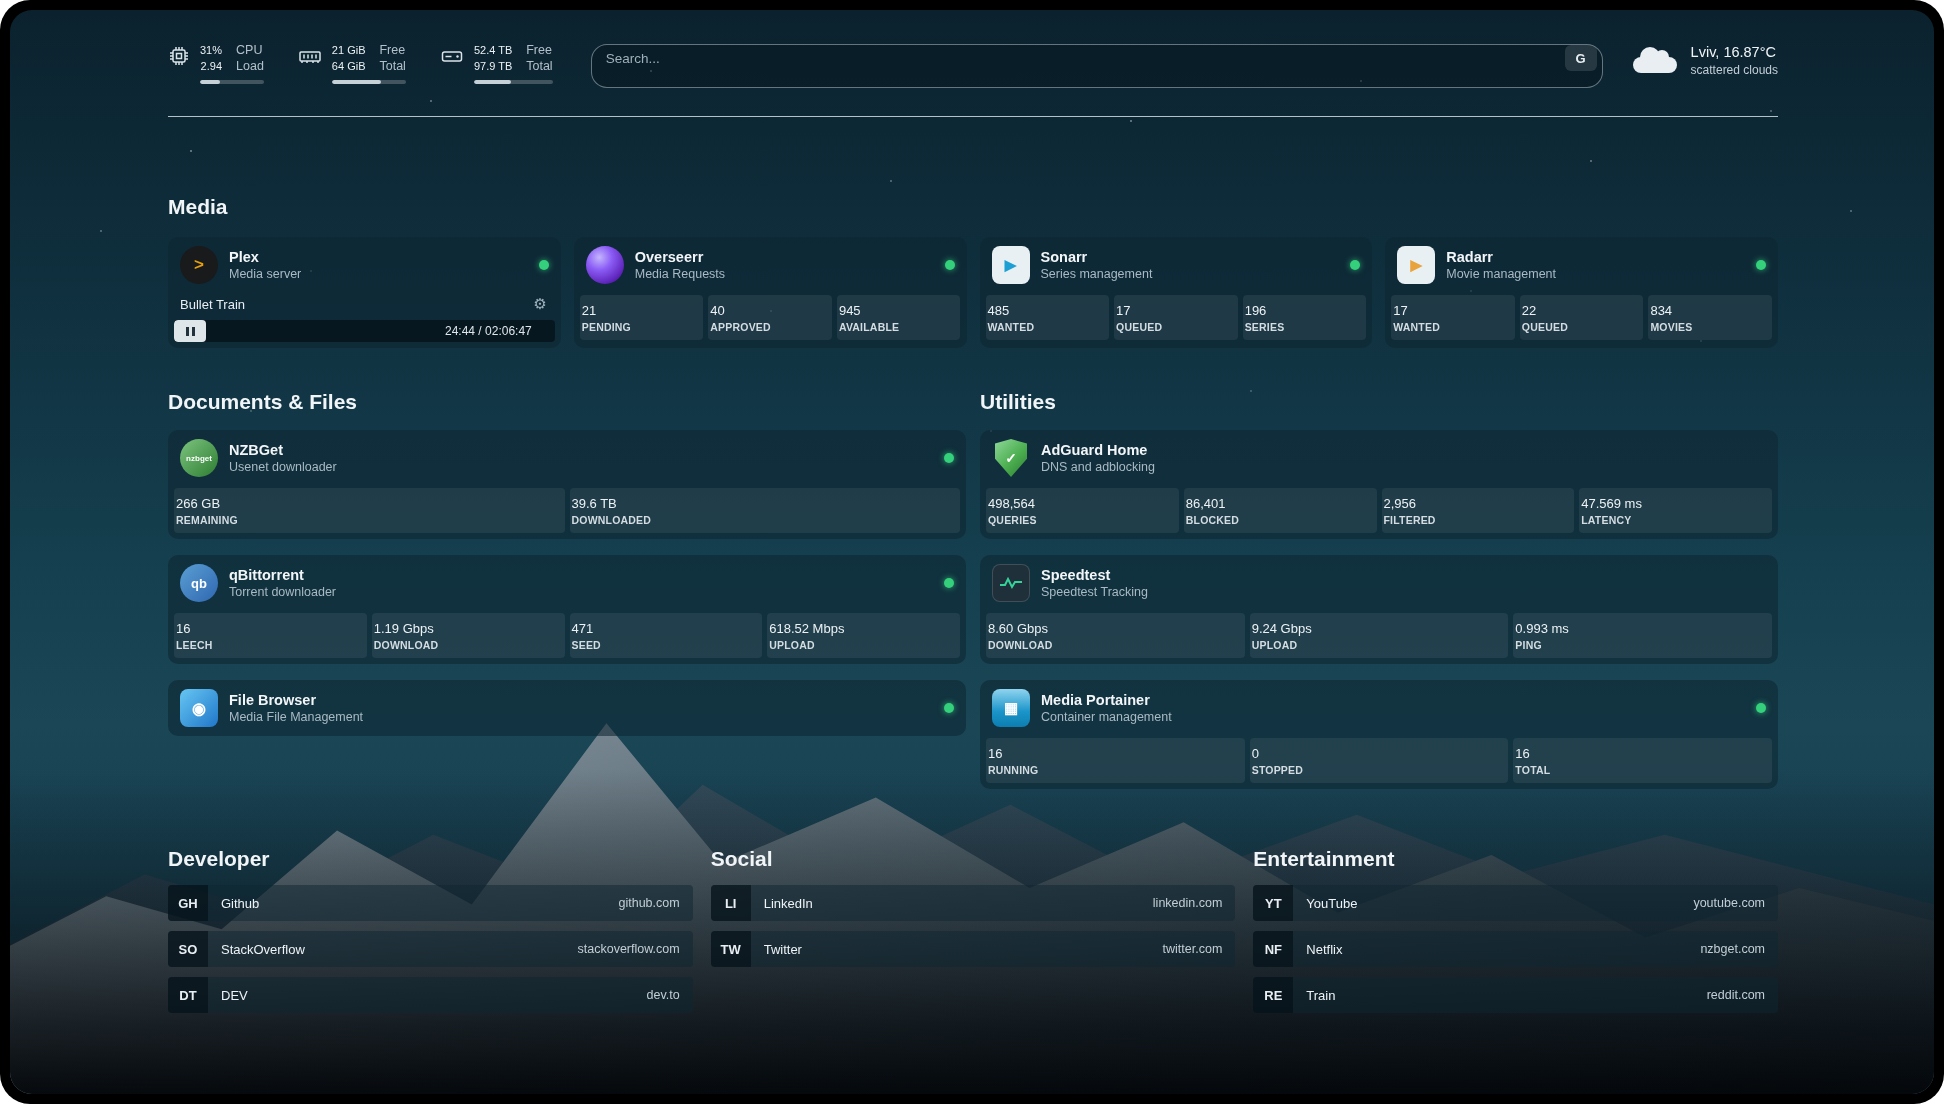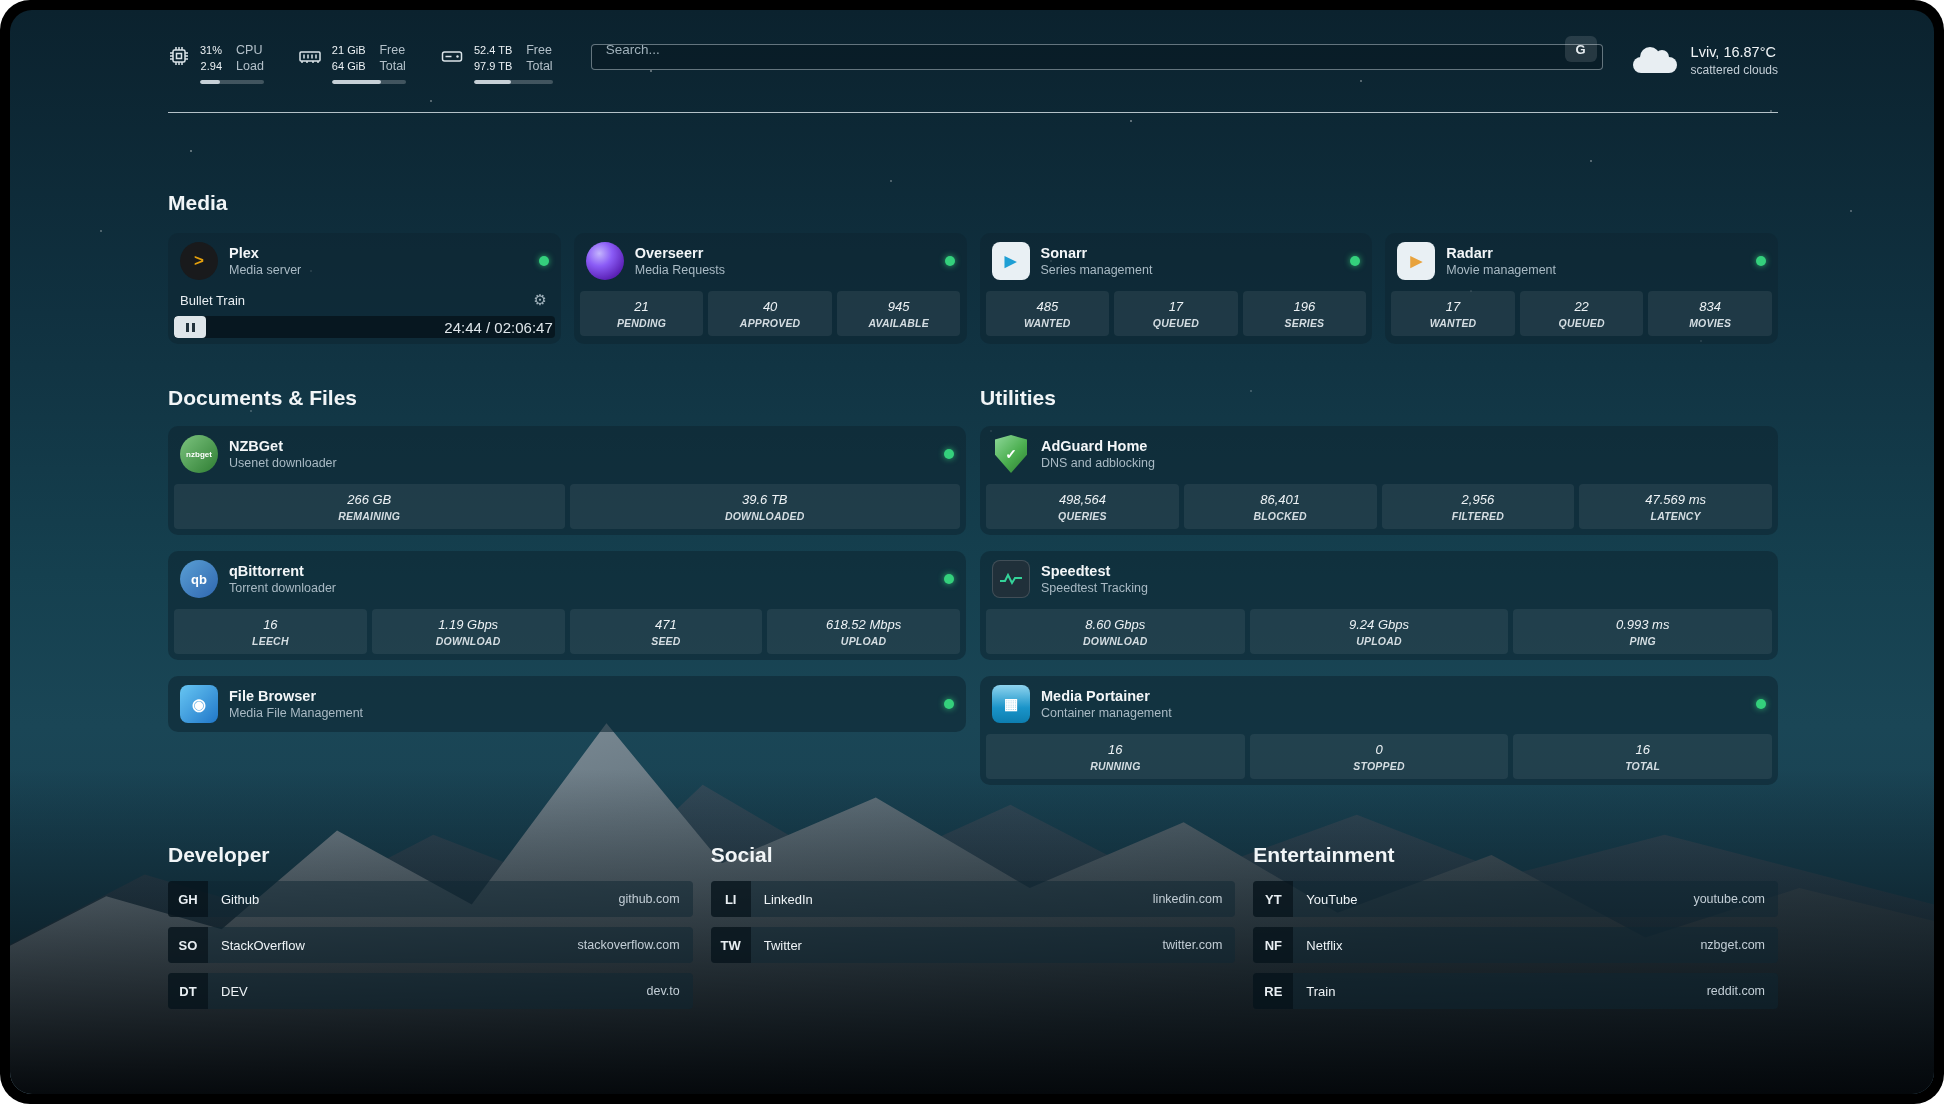--- a/index.html
+++ b/index.html
@@ -38,22 +38,22 @@
   .sys-group { display:flex; gap:10px; margin-right:34px; }
   .sys-icon { color:#dbe4e9; padding-top:3px; }
   .sys-rows { display:flex; gap:14px; }
   .sys-col { display:flex; flex-direction:column; }
   .sys-col.values { align-items:flex-end; }
   .sys-val { font-size:11px; color:#ecf1f4; line-height:16px; }
   .sys-lab { font-size:12.5px; color:#b3c0c9; line-height:16px; }
   .sys-bar { margin-top:6px; height:4px; border-radius:2px; background:rgba(255,255,255,.22); overflow:hidden; }
   .sys-bar-fill { height:100%; width:0; background:#c6d0d7; border-radius:2px; }
 
-  .search-wrap { flex:1; display:flex; align-items:center; height:26px; margin:2px 30px 0 4px;
-    background:rgba(8,24,33,.55); border:1px solid rgba(210,224,232,.45); border-radius:4px; padding:0 5px 16px 14px; }
+  .search-wrap { flex:1; display:flex; align-items:center; height:44px; margin:2px 30px 0 4px;
+    background:rgba(8,24,33,.55); border:1px solid rgba(210,224,232,.45); border-radius:16px; padding:0 5px 16px 14px; }
   .search-input { flex:1; background:transparent; border:none; outline:none; color:#e8eef2; font-size:13.5px; font-family:inherit; }
   .search-input::placeholder { color:#9fb0ba; }
   .search-provider { width:32px; height:26px; border:none; border-radius:6px; background:rgba(255,255,255,.12);
     color:#e8eef2; font-size:13px; font-weight:bold; cursor:pointer; font-family:inherit; }
 
   .weather { display:flex; align-items:center; gap:14px; margin-top:2px; }
   .cloud { position:relative; width:44px; height:16px; background:#e8eef2; border-radius:10px; margin-top:8px; }
   .cloud::before { content:""; position:absolute; width:20px; height:20px; background:#e8eef2; border-radius:50%; top:-10px; left:7px; }
   .cloud::after { content:""; position:absolute; width:14px; height:14px; background:#e8eef2; border-radius:50%; top:-7px; right:8px; }
   .weather-loc { font-size:14.5px; color:#f1f5f7; }
@@ -67,32 +67,32 @@
   .media-grid { display:grid; grid-template-columns:repeat(4,1fr); gap:13px; margin-top:18px; }
 
   .card { background:rgba(14,38,50,.58); border-radius:10px; overflow:hidden; cursor:pointer; }
   .card-header { display:flex; align-items:center; padding:9px 12px; }
   .svc-icon { width:38px; height:38px; margin-right:11px; display:flex; align-items:center; justify-content:center; flex:none; font-weight:bold; }
   .svc-name { font-size:14.5px; font-weight:bold; color:#f3f6f8; }
   .svc-sub { font-size:12.5px; color:#a9bac4; margin-top:2px; }
   .status-dot { width:10px; height:10px; border-radius:50%; background:#34d07c; margin-left:auto; box-shadow:0 0 6px rgba(52,208,124,.8); flex:none; }
 
   .stats-row { display:flex; gap:5px; padding:2px 6px 6px; }
-  .stat { flex:1; background:rgba(255,255,255,.07); border-radius:4px; text-align:center; padding:8px 2px 7px;font-style:italic; }
+  .stat { flex:1; background:rgba(255,255,255,.07); border-radius:4px; text-align:left; padding:8px 2px 7px; }
   .stat-value { font-size:13px; color:#edf2f5; }
   .stat-label { font-size:10.5px; font-weight:bold; color:#d4dde2; margin-top:3px; letter-spacing:.2px; }
 
   
   .np-row { display:flex; align-items:center; padding:2px 14px 0 12px; }
   .np-title { font-size:13px; color:#e8eef2; }
   .gear { margin-left:auto; color:#9fb0ba; font-size:15px; cursor:pointer; }
   .player-bar { margin:7px 6px 6px; height:22px; background:rgba(6,17,24,.75); border-radius:4px; display:flex; align-items:center; overflow:hidden; }
   .pause-chip { width:32px; height:22px; background:#dfe6ea; border-radius:4px; display:flex; align-items:center; justify-content:center; gap:3px; cursor:pointer; flex:none; }
   .pause-chip i { display:block; width:3px; height:9px; background:#22323c; }
-  .player-time { margin-left:auto; padding-right:2px; font-size:15px; color:#dfe6ea; }
+  .player-time { margin-left:auto; padding-right:23px; font-size:12px; color:#dfe6ea; }
 
   .mid-grid { display:grid; grid-template-columns:1fr 1fr; gap:14px; margin-top:42px; align-items:start; }
   .col-cards { display:flex; flex-direction:column; gap:16px; margin-top:16px; }
 
   
   .icon-plex { background:#191a1c; border-radius:50%; color:#e5a00d; font-size:17px; }
   .icon-overseerr { border-radius:50%; background:radial-gradient(circle at 35% 30%,#c4b5fd 0%,#8b5cf6 35%,#5b21b6 75%,#3b0f7a 100%); }
   .icon-sonarr { background:#e9f0f4; border-radius:8px; color:#1e9fd4; font-size:15px; }
   .icon-radarr { background:#e9f0f4; border-radius:8px; color:#e8a33d; font-size:15px; }
   .icon-nzbget { background:linear-gradient(135deg,#7cc47f,#2e7d32); border-radius:50%; color:#fff; font-size:8px; }

